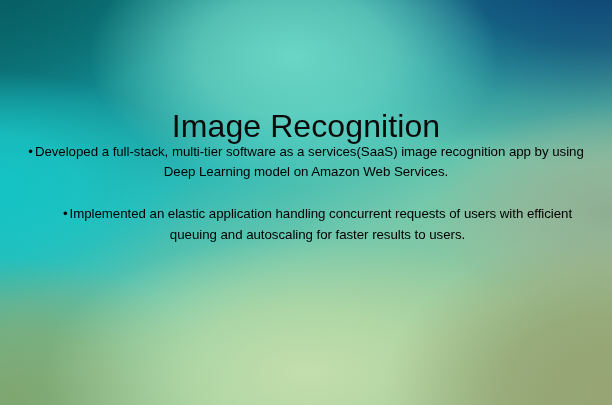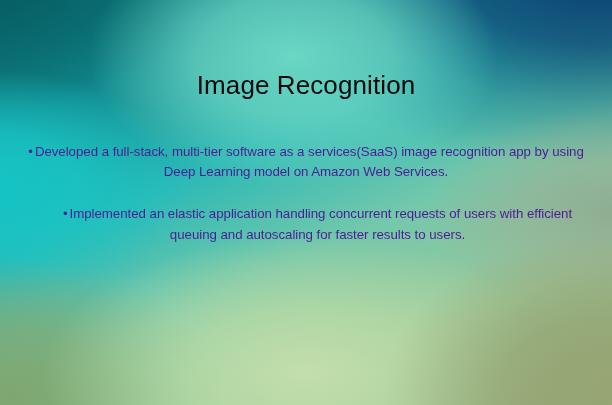--- a/index.html
+++ b/index.html
@@ -104,44 +104,44 @@
   
   #content {
     position: relative;
     z-index: 5;
     width: 100%;
     height: 100%;
   }
 
   #title {
     position: absolute;
-    top: 54px;
+    top: 88px;
     left: 0;
     width: 612px;
     text-align: center;
-    font-size: 26px;
+    font-size: 32px;
     font-weight: 400;
     color: #0a0a0a;
     letter-spacing: 0.1px;
     line-height: 1.12;
   }
 
   #bullet-list {
     position: absolute;
     top: 142px;
     left: 26px;
     width: 560px;
   }
 
   .bullet-item {
     display: block;
     text-align: center;
     font-size: 13.3px;
     font-weight: 400;
-    color: #4c1d95;
+    color: #000000;
     line-height: 1.52;
     letter-spacing: -0.05px;
   }
 
   .bullet-item.spaced-1 { margin-top: 0; }
   .bullet-item.spaced-2 { margin-top: 22px; margin-left: 23px; }
   .bullet-item.spaced-3 { margin-top: 21px; }
 
   .bullet-dot {
     font-size: 13.3px;

